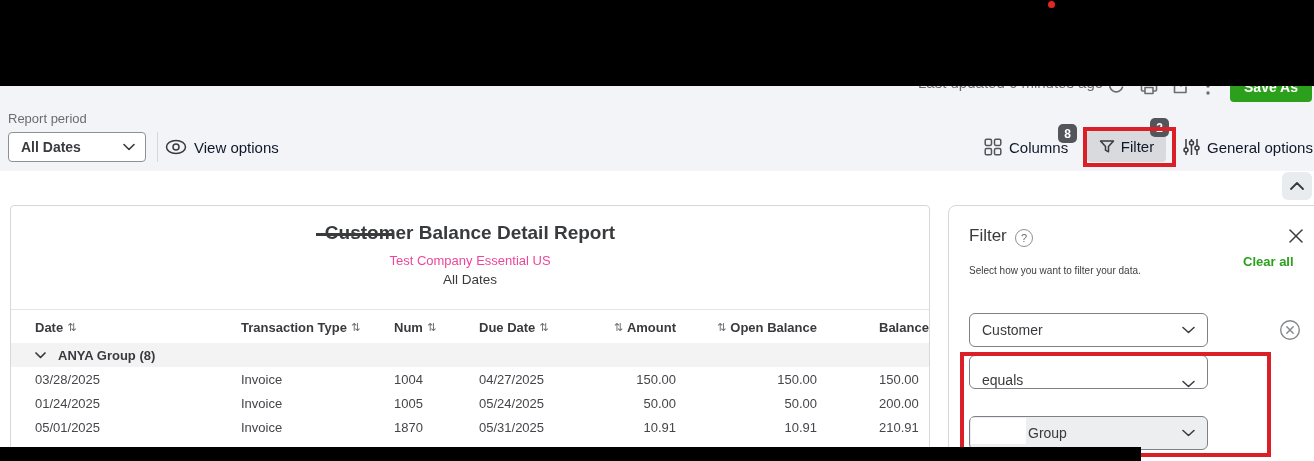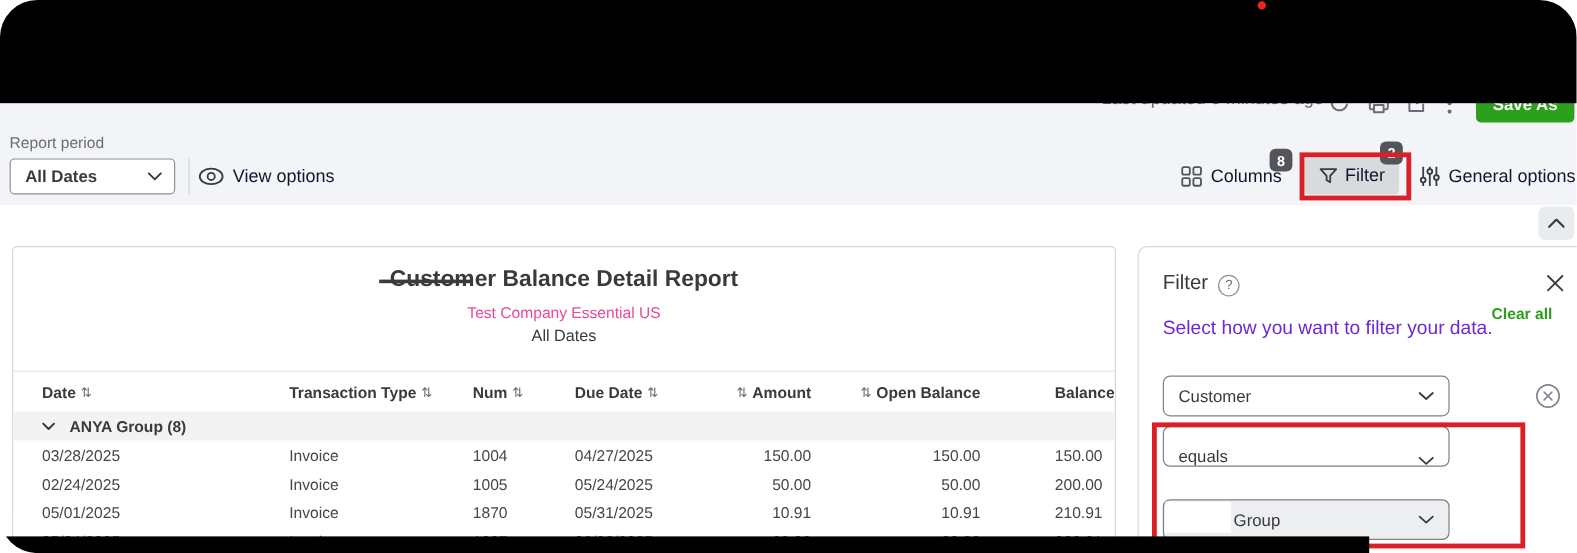--- a/index.html
+++ b/index.html
@@ -1,17 +1,17 @@
 <!DOCTYPE html>
 <html><head>
 <meta charset="utf-8">
 <style>
   html,body{margin:0;padding:0;background:#fff;}
   .stage{position:relative;width:1314px;height:461px;background:#ffffff;overflow:hidden;
-         font-family:"Liberation Sans","DejaVu Sans",sans-serif;color:#393a3d;border-radius:31px;}
+         font-family:"Liberation Sans","DejaVu Sans",sans-serif;color:#393a3d;}
   .abs{position:absolute;}
   svg{display:block;}
 
   
   .black-top{left:0;top:0;width:1314px;height:86px;background:#000;z-index:40;}
   .red-dot{left:1048px;top:1px;width:7px;height:7px;border-radius:50%;background:#e8251f;z-index:41;}
   .black-bottom{left:0;top:447px;width:1141px;height:14px;background:#000;z-index:40;}
 
   
   .last-updated{left:918px;top:74px;font-size:15px;color:#6b6c72;z-index:2;white-space:nowrap;}
@@ -57,21 +57,21 @@
              font-size:13px;font-weight:bold;color:#393a3d;cursor:pointer;}
   .group-row svg{margin:0 12px 0 24px;}
   .r0{top:161px;}.r1{top:185px;}.r2{top:209px;}.r3{top:233px;}
 
   
   .filter-panel{left:948px;top:205px;width:380px;height:270px;background:#fff;border:1px solid #d6d8dc;border-radius:8px 0 0 0;}
   .fp-title{position:absolute;left:20px;top:20px;font-size:17px;color:#393a3d;}
   .fp-help{position:absolute;left:66px;top:23px;width:18px;height:18px;border:1.5px solid #8d9096;border-radius:50%;
            box-sizing:border-box;color:#6b6c72;font-size:11px;display:flex;align-items:center;justify-content:center;cursor:pointer;}
   .fp-close{position:absolute;left:338px;top:21px;cursor:pointer;}
-  .fp-desc{position:absolute;left:20px;top:59px;font-size:16px;color:#6d28d9;}
+  .fp-desc{position:absolute;left:20px;top:59px;font-size:10px;color:#404040;}
   .fp-clear{position:absolute;left:294px;top:48px;font-size:13px;font-weight:bold;color:#2ca01c;cursor:pointer;}
   .fp-select{position:absolute;left:20px;width:239px;height:34px;background:#fff;border:1px solid #7d8087;border-radius:6px;
              display:flex;align-items:center;justify-content:space-between;padding:0 12px;box-sizing:border-box;
              font-size:14px;color:#393a3d;cursor:pointer;}
   .sel-field{top:107px;}
   .sel-cond{top:149px;align-items:flex-end;}
   .sel-value{top:210px;background:#eceef0;}
   .sel-value .lbl{padding-left:46px;}
   .white-patch{position:absolute;left:1px;top:1px;width:55px;height:26px;background:#fff;}
   .fp-remove{position:absolute;left:330px;top:113px;cursor:pointer;}
@@ -230,21 +230,21 @@
     <div class="trow r0">
       <div class="c0">03/28/2025</div>
       <div class="c1">Invoice</div>
       <div class="c2">1004</div>
       <div class="c3">04/27/2025</div>
       <div class="c4">150.00</div>
       <div class="c5">150.00</div>
       <div class="c6">150.00</div>
     </div>
     <div class="trow r1">
-      <div class="c0">02/24/2025</div>
+      <div class="c0">01/24/2025</div>
       <div class="c1">Invoice</div>
       <div class="c2">1005</div>
       <div class="c3">05/24/2025</div>
       <div class="c4">50.00</div>
       <div class="c5">50.00</div>
       <div class="c6">200.00</div>
     </div>
     <div class="trow r2">
       <div class="c0">05/01/2025</div>
       <div class="c1">Invoice</div>

